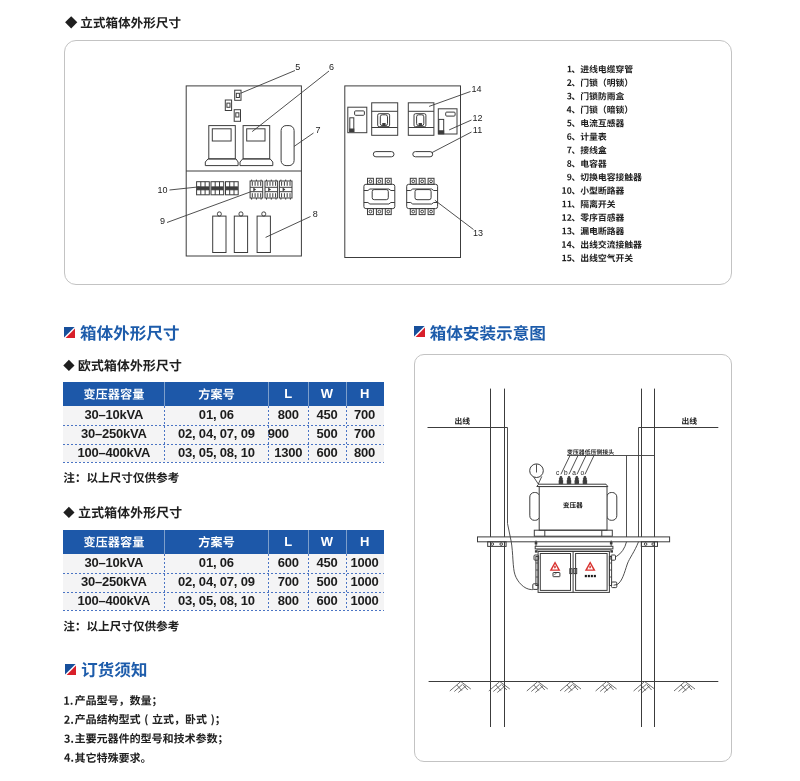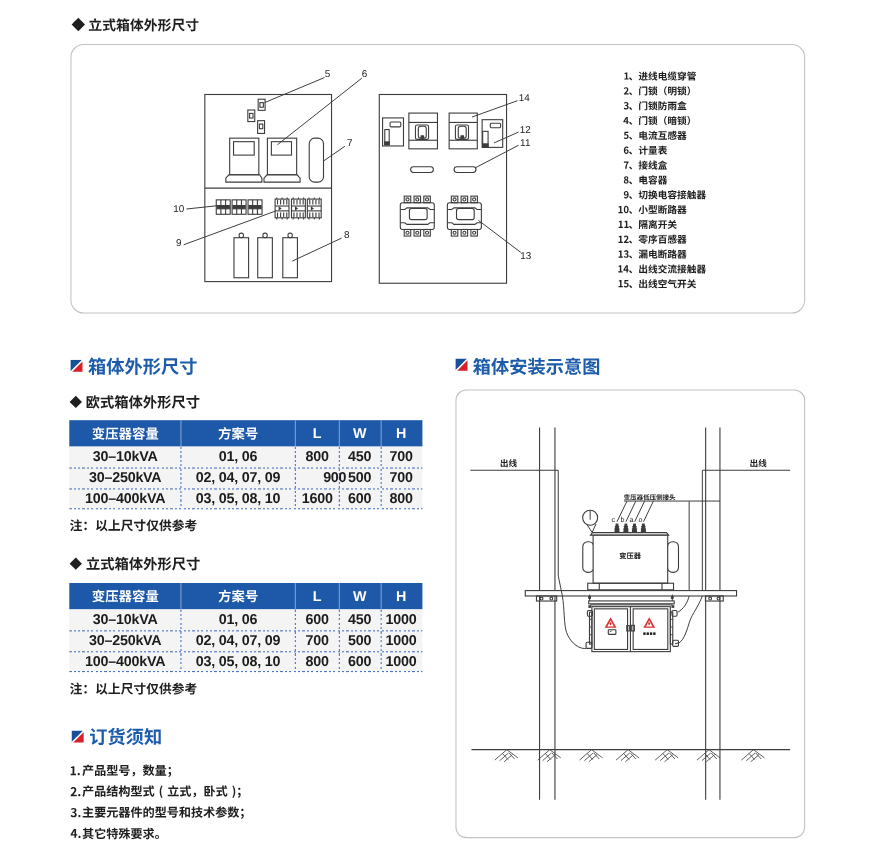--- a/index.html
+++ b/index.html
@@ -52,27 +52,27 @@
 <div style="position:absolute;left:0;top:80.4px;width:320.3px;height:1px;background-image:repeating-linear-gradient(to right,#4a74c4 0 2px,transparent 2px 4px)"></div>
 
 <div class="bc" style="left:0.5499999999999972px;top:25.4px">30–10kVA</div>
 <div class="bc" style="left:103.05000000000001px;top:25.4px">01, 06</div>
 <div class="bc" style="left:175.05px;top:25.4px">800</div>
 <div class="bc" style="left:213.7px;top:25.4px">450</div>
 <div class="bc" style="left:251.3px;top:25.4px">700</div>
 
 <div class="bc" style="left:0.5499999999999972px;top:44.199999999999996px">30–250kVA</div>
 <div class="bc" style="left:103.05000000000001px;top:44.199999999999996px">02, 04, 07, 09</div>
-<div class="bc" style="left:191px;top:44.199999999999996px">900</div>
+<div class="bc" style="left:165px;top:44.199999999999996px">900</div>
 <div class="bc" style="left:213.7px;top:44.199999999999996px">500</div>
 <div class="bc" style="left:251.3px;top:44.199999999999996px">700</div>
 
 <div class="bc" style="left:0.5499999999999972px;top:63.0px">100–400kVA</div>
 <div class="bc" style="left:103.05000000000001px;top:63.0px">03, 05, 08, 10</div>
-<div class="bc" style="left:175.05px;top:63.0px">1600</div>
+<div class="bc" style="left:175.05px;top:63.0px">1300</div>
 <div class="bc" style="left:213.7px;top:63.0px">600</div>
 <div class="bc" style="left:251.3px;top:63.0px">800</div>
 </div>
 
 <div style="position:absolute;left:63.3px;top:530.0px;width:320.3px;height:80.4px">
 
 <div style="position:absolute;left:0;top:0;width:320.3px;height:24.0px;background:#1d58a9"></div>
 <div style="position:absolute;left:101.1px;top:0;width:1px;height:24.0px;background:#7d9fcb"></div>
 <div style="position:absolute;left:205.0px;top:0;width:1px;height:24.0px;background:#7d9fcb"></div>
 <div style="position:absolute;left:245.1px;top:0;width:1px;height:24.0px;background:#7d9fcb"></div>

